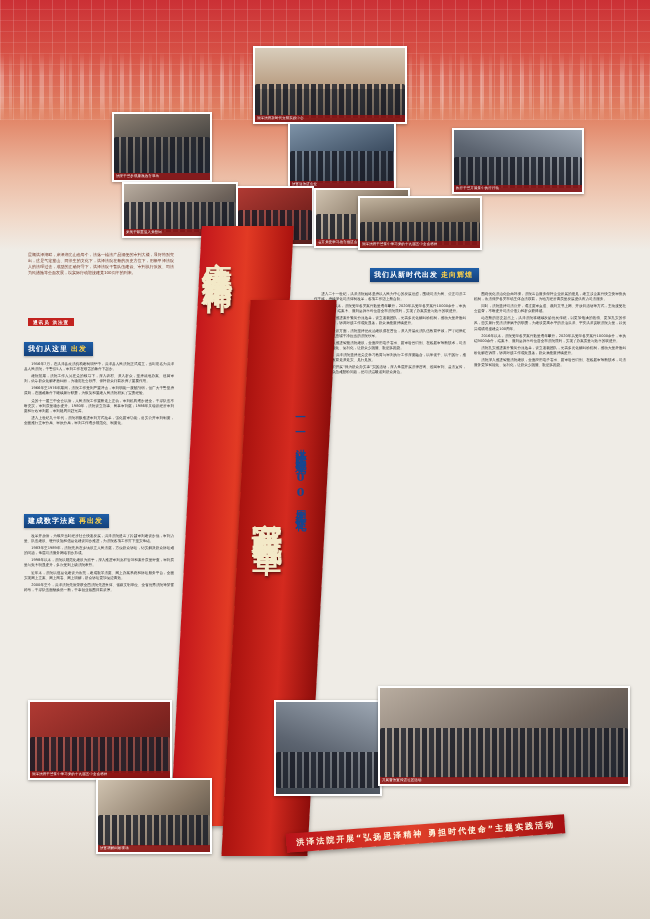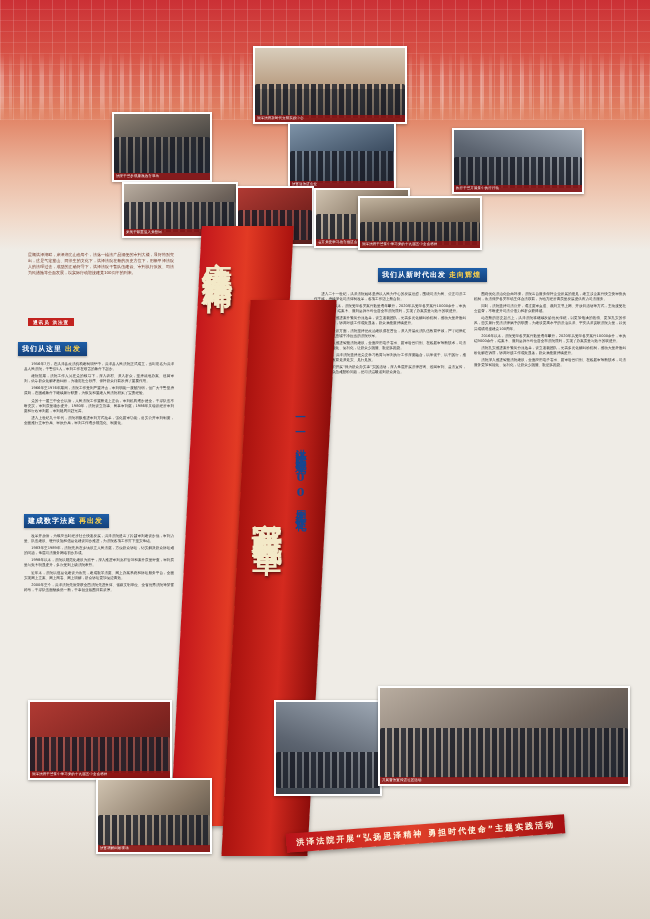--- a/index.html
+++ b/index.html
@@ -214,21 +214,21 @@
   </div>
 
   <div class="photo ph-d" style="left:358px;top:196px;width:120px;height:50px;">
     <div class="crowd" style="bottom:6%;height:46%;"></div>
     <div class="cap">洪泽法院干警集中学习党的十九届五中全会精神</div>
   </div>
 
   <div class="masthead" style="left:28px;top:252px;width:146px;">星顺洪泽湖畔，岸泽湖光山色每个，法落一槽法产品涌便的审判大楼，显得特别突出，这是气定堂山、同法生的文化下，洪泽法院在新的历史方位下，用新甲泽法院人的法理过去，成型的正确得导下，洪泽法院干警队伍建设、审判执行质效、司法为民措施等全面发展，以实际行动迎接建党100周年的到来。</div>
   <div class="mast-tag" style="left:28px;top:318px;">通讯员  洪法宣</div>
 
-  <div class="headline-blue" style="left:18px;top:342px;">
+  <div class="headline-blue" style="left:24px;top:342px;">
     <span>我们从这里</span><span class="accent">出发</span>
   </div>
 
   <div class="col" style="left:24px;top:362px;width:150px;height:148px;">
     <p>1956年7月，在洪泽县政法机构建制调整中，洪泽县人民法院正式成立，当时定名为洪泽县人民法院，干警仅5人，审判工作在艰苦的条件下起步。</p>
     <p>建院初期，法院工作人员在党的领导下，深入农村、深入群众，坚持就地办案、巡回审判，依靠群众化解矛盾纠纷，为稳定社会秩序、保障群众利益发挥了重要作用。</p>
     <p>1966年至1976年期间，法院工作受到严重冲击，审判职能一度被削弱，但广大干警坚持原则，在困难条件下继续履行职责，为恢复和重建人民法院积累了宝贵经验。</p>
     <p>党的十一届三中全会以后，人民法院工作重新走上正轨，审判机构逐步健全，干部队伍不断充实，审判质量稳步提升。1980年，法院设立刑事、民事审判庭；1986年又增设经济审判庭和行政审判庭，审判格局日趋完善。</p>
     <p>进入上世纪九十年代，法院积极推进审判方式改革，强化庭审功能，落实公开审判制度，全面推行立审分离、审执分离，审判工作逐步规范化、制度化。</p>
   </div>
@@ -238,21 +238,21 @@
   </div>
 
   <div class="col" style="left:24px;top:534px;width:150px;height:146px;">
     <p>改革开放后，为顺应当时经济社会快速发展，洪泽法院提出了跨越审判建设步伐，审判力量、队伍建设、硬件设施和信息化建设同步推进，为法院各项工作打下坚实基础。</p>
     <p>1983年至1989年，法院先后在乡镇设立人民法庭，方便群众诉讼，切实解决群众诉讼难的问题，基层司法服务网络初步形成。</p>
     <p>1998年以来，法院以规范化建设为抓手，深入推进审判流程管理和案件质量评查，审判质量与效率明显提升，多次受到上级法院表彰。</p>
     <p>近年来，法院以信息化建设为依托，建成数字法庭、网上办案系统和诉讼服务平台，全面实现网上立案、网上阅卷、网上调解，群众诉讼更加便捷高效。</p>
     <p>2000年至今，洪泽法院先后荣获全国法院先进集体、省级文明单位、全省优秀法院等荣誉称号，干部队伍面貌焕然一新，干事创业氛围日益浓厚。</p>
   </div>
 
-  <div class="headline-blue" style="left:378px;top:268px;font-family:Liberation Mono, monospace;">
+  <div class="headline-blue" style="left:370px;top:268px;font-family:Liberation Mono, monospace;">
     <span>我们从新时代出发</span><span class="accent">走向辉煌</span>
   </div>
 
   <div class="col" style="left:314px;top:292px;width:152px;height:390px;column-count:1;">
     <p>进入二十一世纪，洪泽法院始终坚持以人民为中心的发展思想，围绕司法为民、公正司法工作主线，持续深化司法体制改革，各项工作迈上新台阶。</p>
     <p>2016年以来，法院受理各类案件数量逐年攀升，2020年共受理各类案件10000余件，审执结9000余件，结案率、服判息诉率均位居全市法院前列，实现了办案质量与效率的双提升。</p>
     <p>法院扎实推进案件繁简分流改革，设立速裁团队，完善多元化解纠纷机制，推动大量矛盾纠纷化解在诉前，诉调对接工作成效显著，群众满意度持续提升。</p>
     <p>在队伍建设方面，法院坚持把政治建设摆在首位，深入开展政法队伍教育整顿，严守纪律红线，锻造一支忠诚干净担当的法院铁军。</p>
     <p>法院深入推进智慧法院建设，全面应用电子卷宗、庭审语音识别、在线庭审等新技术，司法服务更加智能化、便利化，让群众少跑腿、数据多跑路。</p>
     <p>近年来，洪泽法院坚持把党史学习教育与审判执行工作深度融合，以学促干、以干践行，推动党史学习教育走深走实、见行见效。</p>

